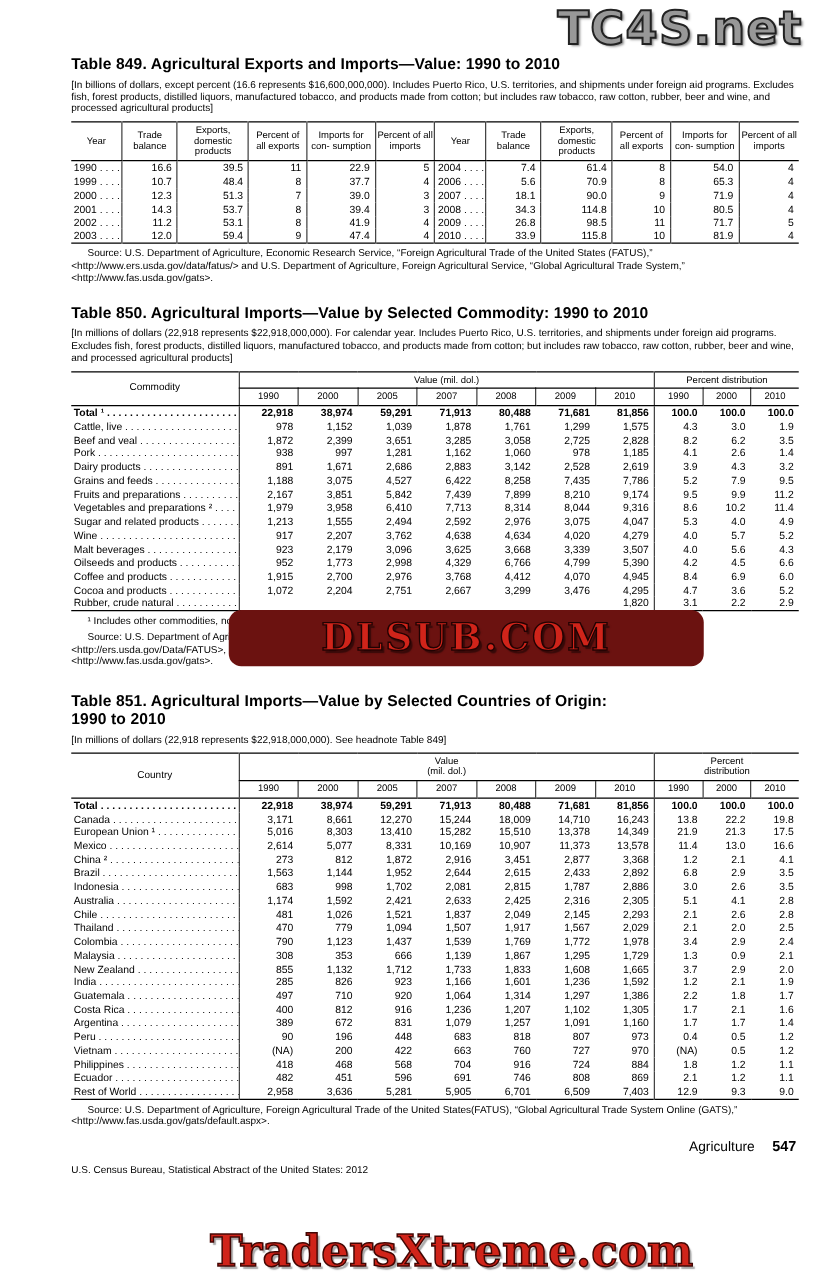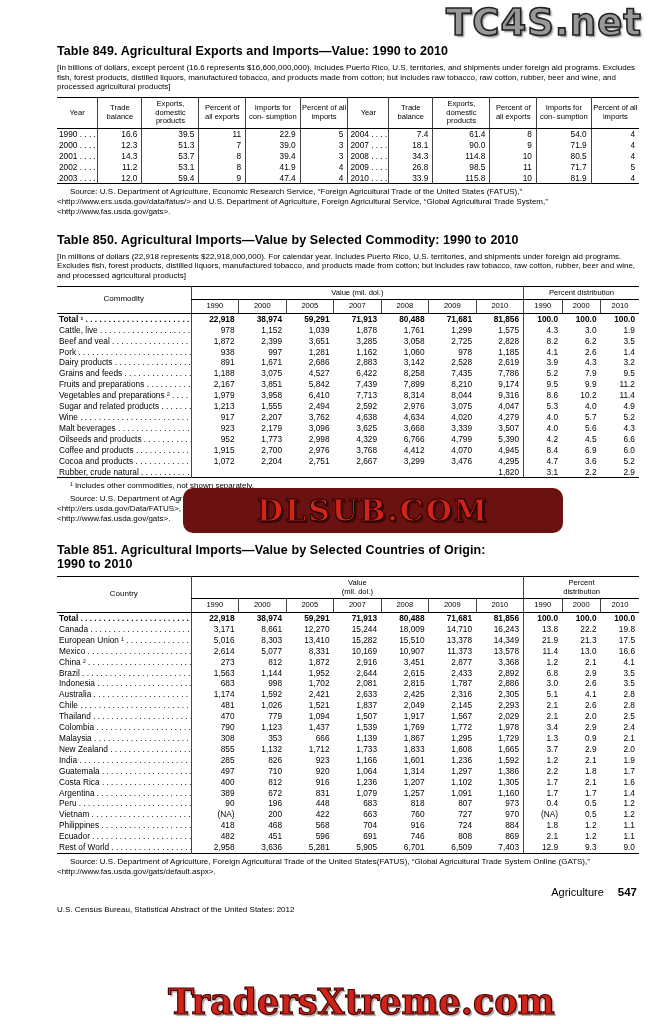--- a/index.html
+++ b/index.html
@@ -94,20 +94,34 @@
             <td class="sep num">16.6</td>
             <td class="sep num">39.5</td>
             <td class="sep num">11</td>
             <td class="sep num">22.9</td>
             <td class="sep num">5</td>
             <td class="sep lbl"><span class="lt">2004</span></td>
             <td class="sep num">7.4</td>
             <td class="sep num">61.4</td>
             <td class="sep num">8</td>
             <td class="sep num">54.0</td>
+            <td class="sep num">4</td>
+          </tr>
+          <tr>
+            <td class="lbl"><span class="lt">1999</span></td>
+            <td class="sep num">10.7</td>
+            <td class="sep num">48.4</td>
+            <td class="sep num">8</td>
+            <td class="sep num">37.7</td>
+            <td class="sep num">4</td>
+            <td class="sep lbl"><span class="lt">2006</span></td>
+            <td class="sep num">5.6</td>
+            <td class="sep num">70.9</td>
+            <td class="sep num">8</td>
+            <td class="sep num">65.3</td>
             <td class="sep num">4</td>
           </tr>
           <tr>
             <td class="lbl"><span class="lt">2000</span></td>
             <td class="sep num">12.3</td>
             <td class="sep num">51.3</td>
             <td class="sep num">7</td>
             <td class="sep num">39.0</td>
             <td class="sep num">3</td>
             <td class="sep lbl"><span class="lt">2007</span></td>
@@ -392,20 +406,21 @@
     </table>
     <p class="fn">¹ Includes other commodities, not shown separately.</p>
     <p class="src">Source: U.S. Department of Agriculture, Economic Research Service, “Foreign Agricultural Trade of the United States (FATUS),” &lt;http://ers.usda.gov/Data/FATUS&gt;, and U.S. Department of Agriculture, Foreign Agricultural Service, “Global Agricultural Trade System,” &lt;http://www.fas.usda.gov/gats&gt;.</p>
   </section>
 
   <div class="wm wm-mid">DLSUB.COM</div>
 
   <section class="sec gap2">
     <h2 class="tbl-title">Table 851. Agricultural Imports—Value by Selected Countries of Origin:
 1990 to 2010</h2>
+    <p class="headnote">[In millions of dollars (22,918 represents $22,918,000,000). See headnote Table 849]</p>
     <table class="tcom">
       <colgroup>
         <col class="cw-lbl">
           <col class="cw-val" span="7">
           <col class="cw-pct" span="3">
       </colgroup>
       <thead>
         <tr>
           <th class="lblh" rowspan="2">Country</th>
           <th class="grp" colspan="7">Value

